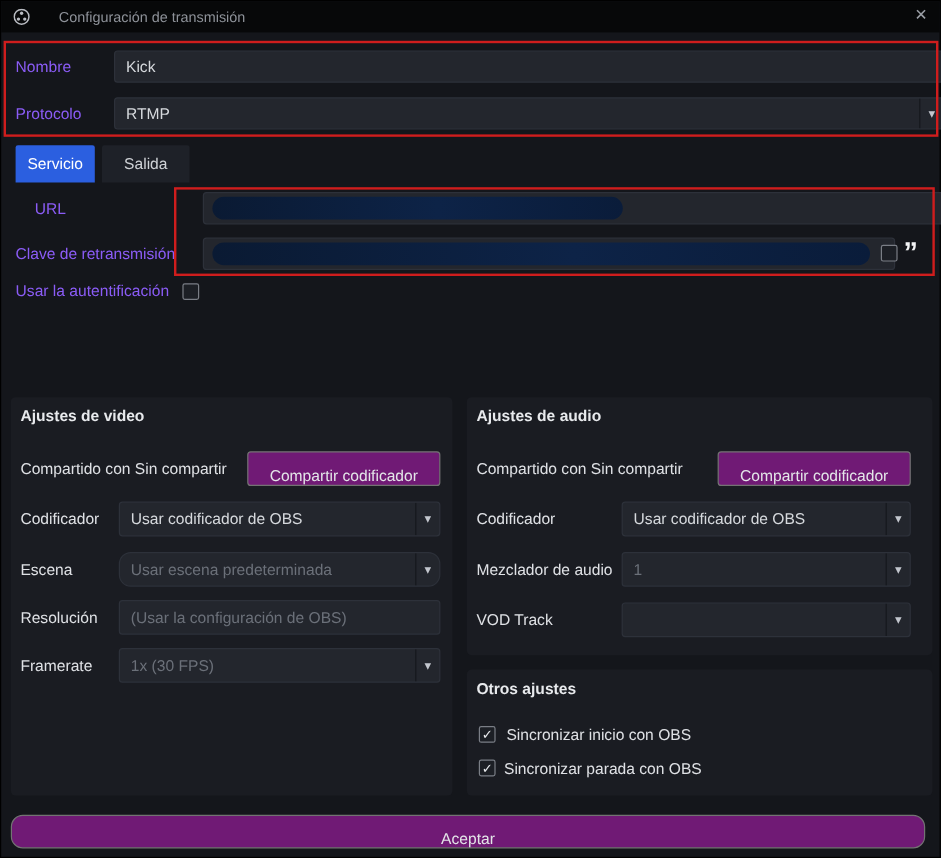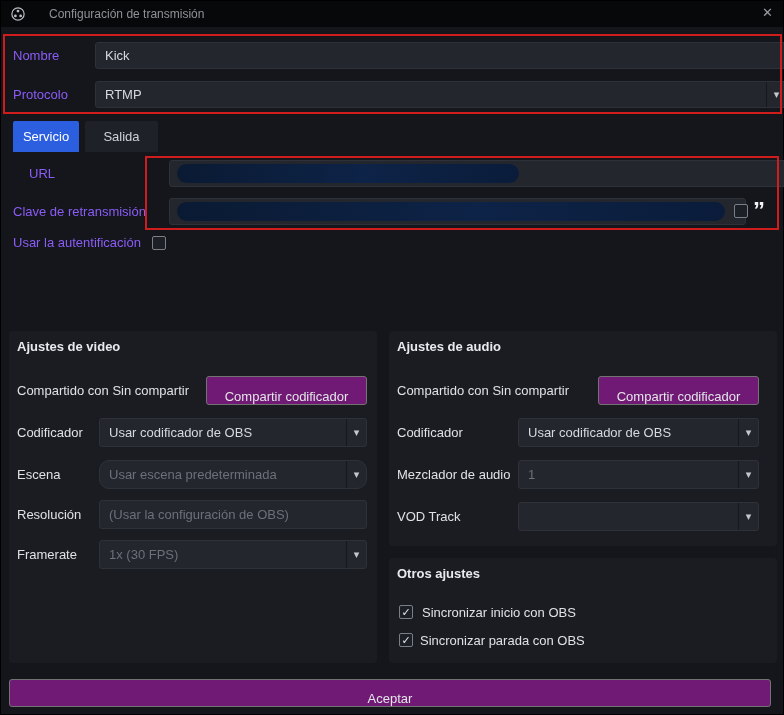--- a/index.html
+++ b/index.html
@@ -60,21 +60,21 @@
   .g-field { position:absolute; height:29px; background:#23262d;
     border:1px solid #2d313a; border-radius:3px; display:flex;
     align-items:center; padding:0 9px; overflow:hidden; }
   .btn { position:absolute; height:29px; background:#701a75;
     border:1px solid #737373; border-radius:3px; display:flex;
     align-items:flex-end; justify-content:center; color:#e3e5e8; cursor:default; }
 
   .quote-icon { position:absolute; color:#f2f3f5; font-size:24px;
     font-weight:bold; line-height:14px; letter-spacing:-2px; }
 
-  .accept { position:absolute; left:8px; top:678px; width:762px; height:28px; }
+  .accept { position:absolute; left:8px; top:678px; width:762px; height:28px;border-radius:10px; }
 </style>
 </head>
 <body>
 
 <div class="window">
 
   <div class="titlebar">
     <svg class="obs-logo" viewBox="0 0 16 16">
       <circle cx="8" cy="8" r="7" fill="none" stroke="#b9bcc2" stroke-width="1.4"></circle>
       <circle cx="8" cy="4.6" r="1.6" fill="#b9bcc2"></circle>

